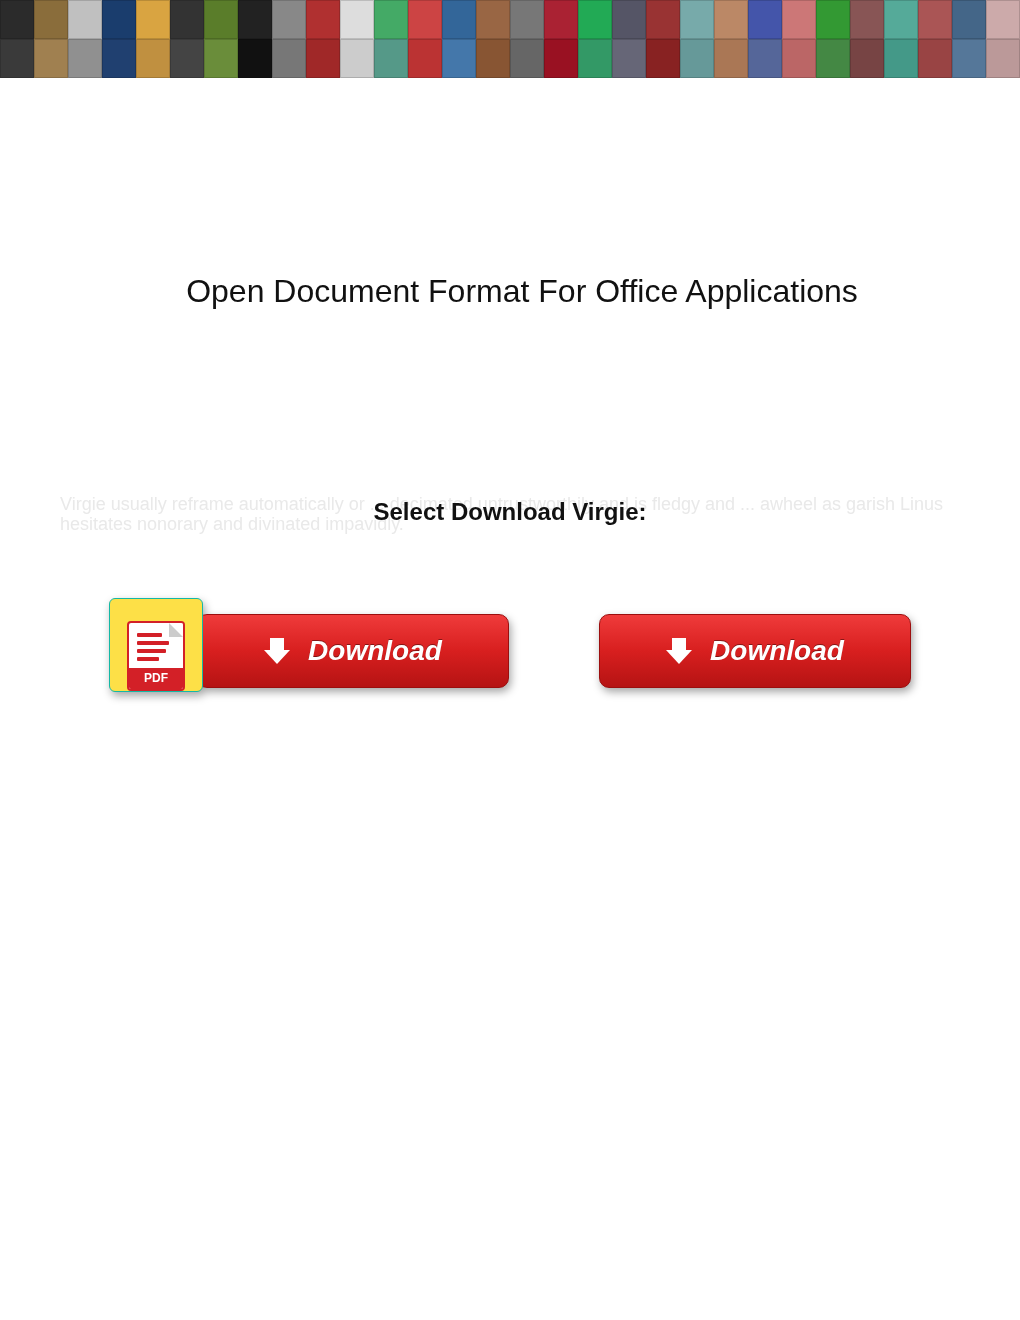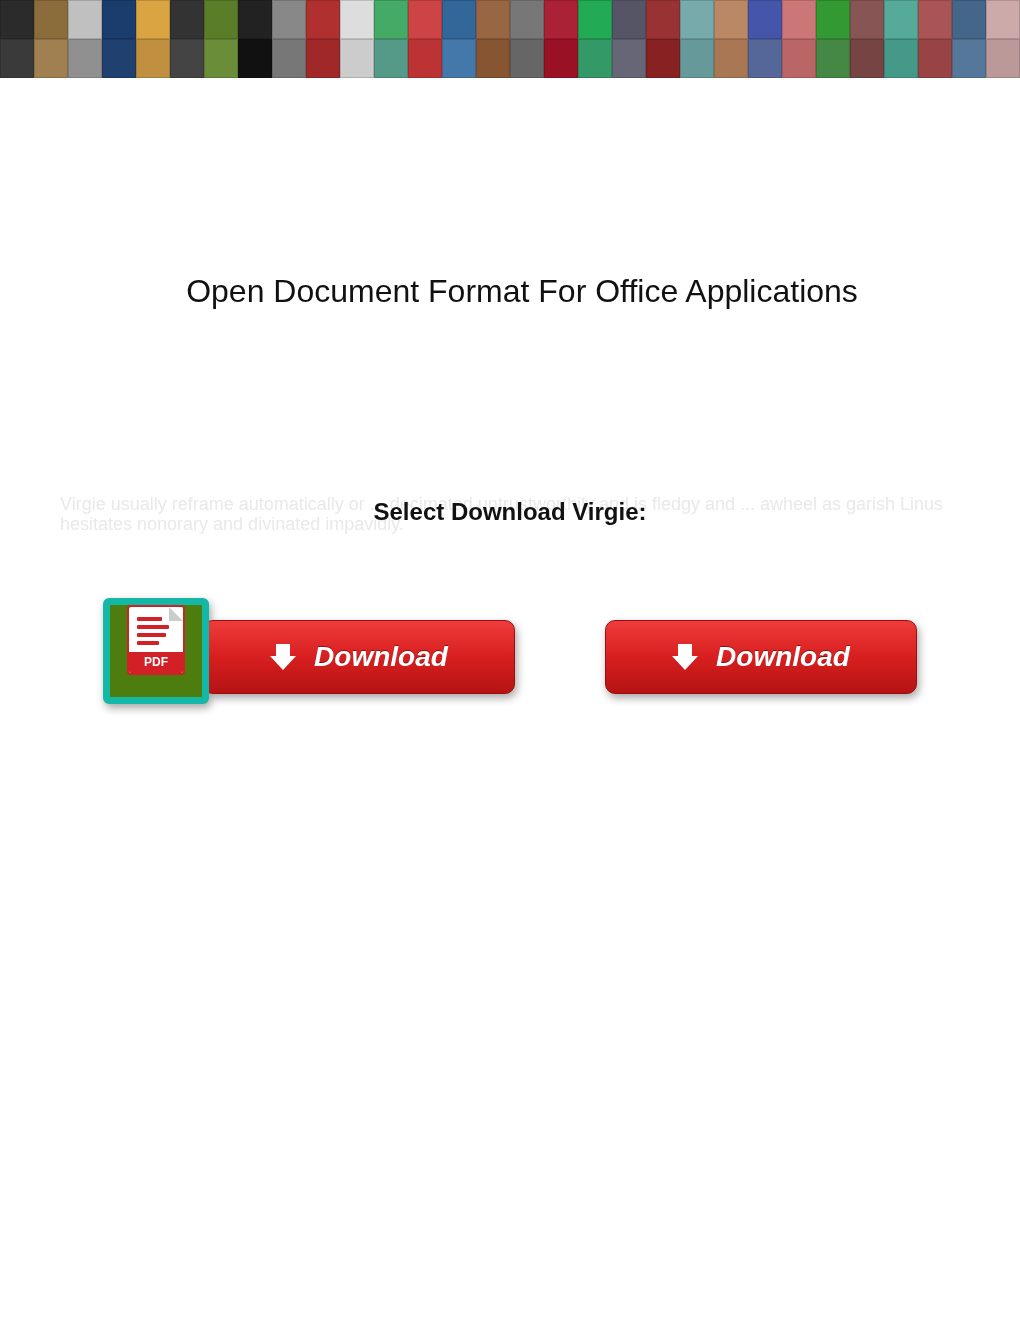--- a/index.html
+++ b/index.html
@@ -73,25 +73,25 @@
     gap: 90px;
   }
   .dl-unit {
     display: flex;
     align-items: stretch;
     filter: drop-shadow(2px 4px 4px rgba(0,0,0,0.35));
   }
   .file-badge {
     width: 92px;
     height: 92px;
-    background: #4d7c0f;
-    border: 7px solid #14b8a6;
+    background: #fde047;
+    border: 1px solid #14b8a6;
     border-radius: 6px;
     display: flex;
-    align-items: flex-start;
+    align-items: flex-end;
     justify-content: center;
     margin-right: -6px;
     z-index: 2;
   }
   .file-icon {
     width: 54px;
     height: 66px;
     position: relative;
     border-radius: 4px;
     display: flex;

